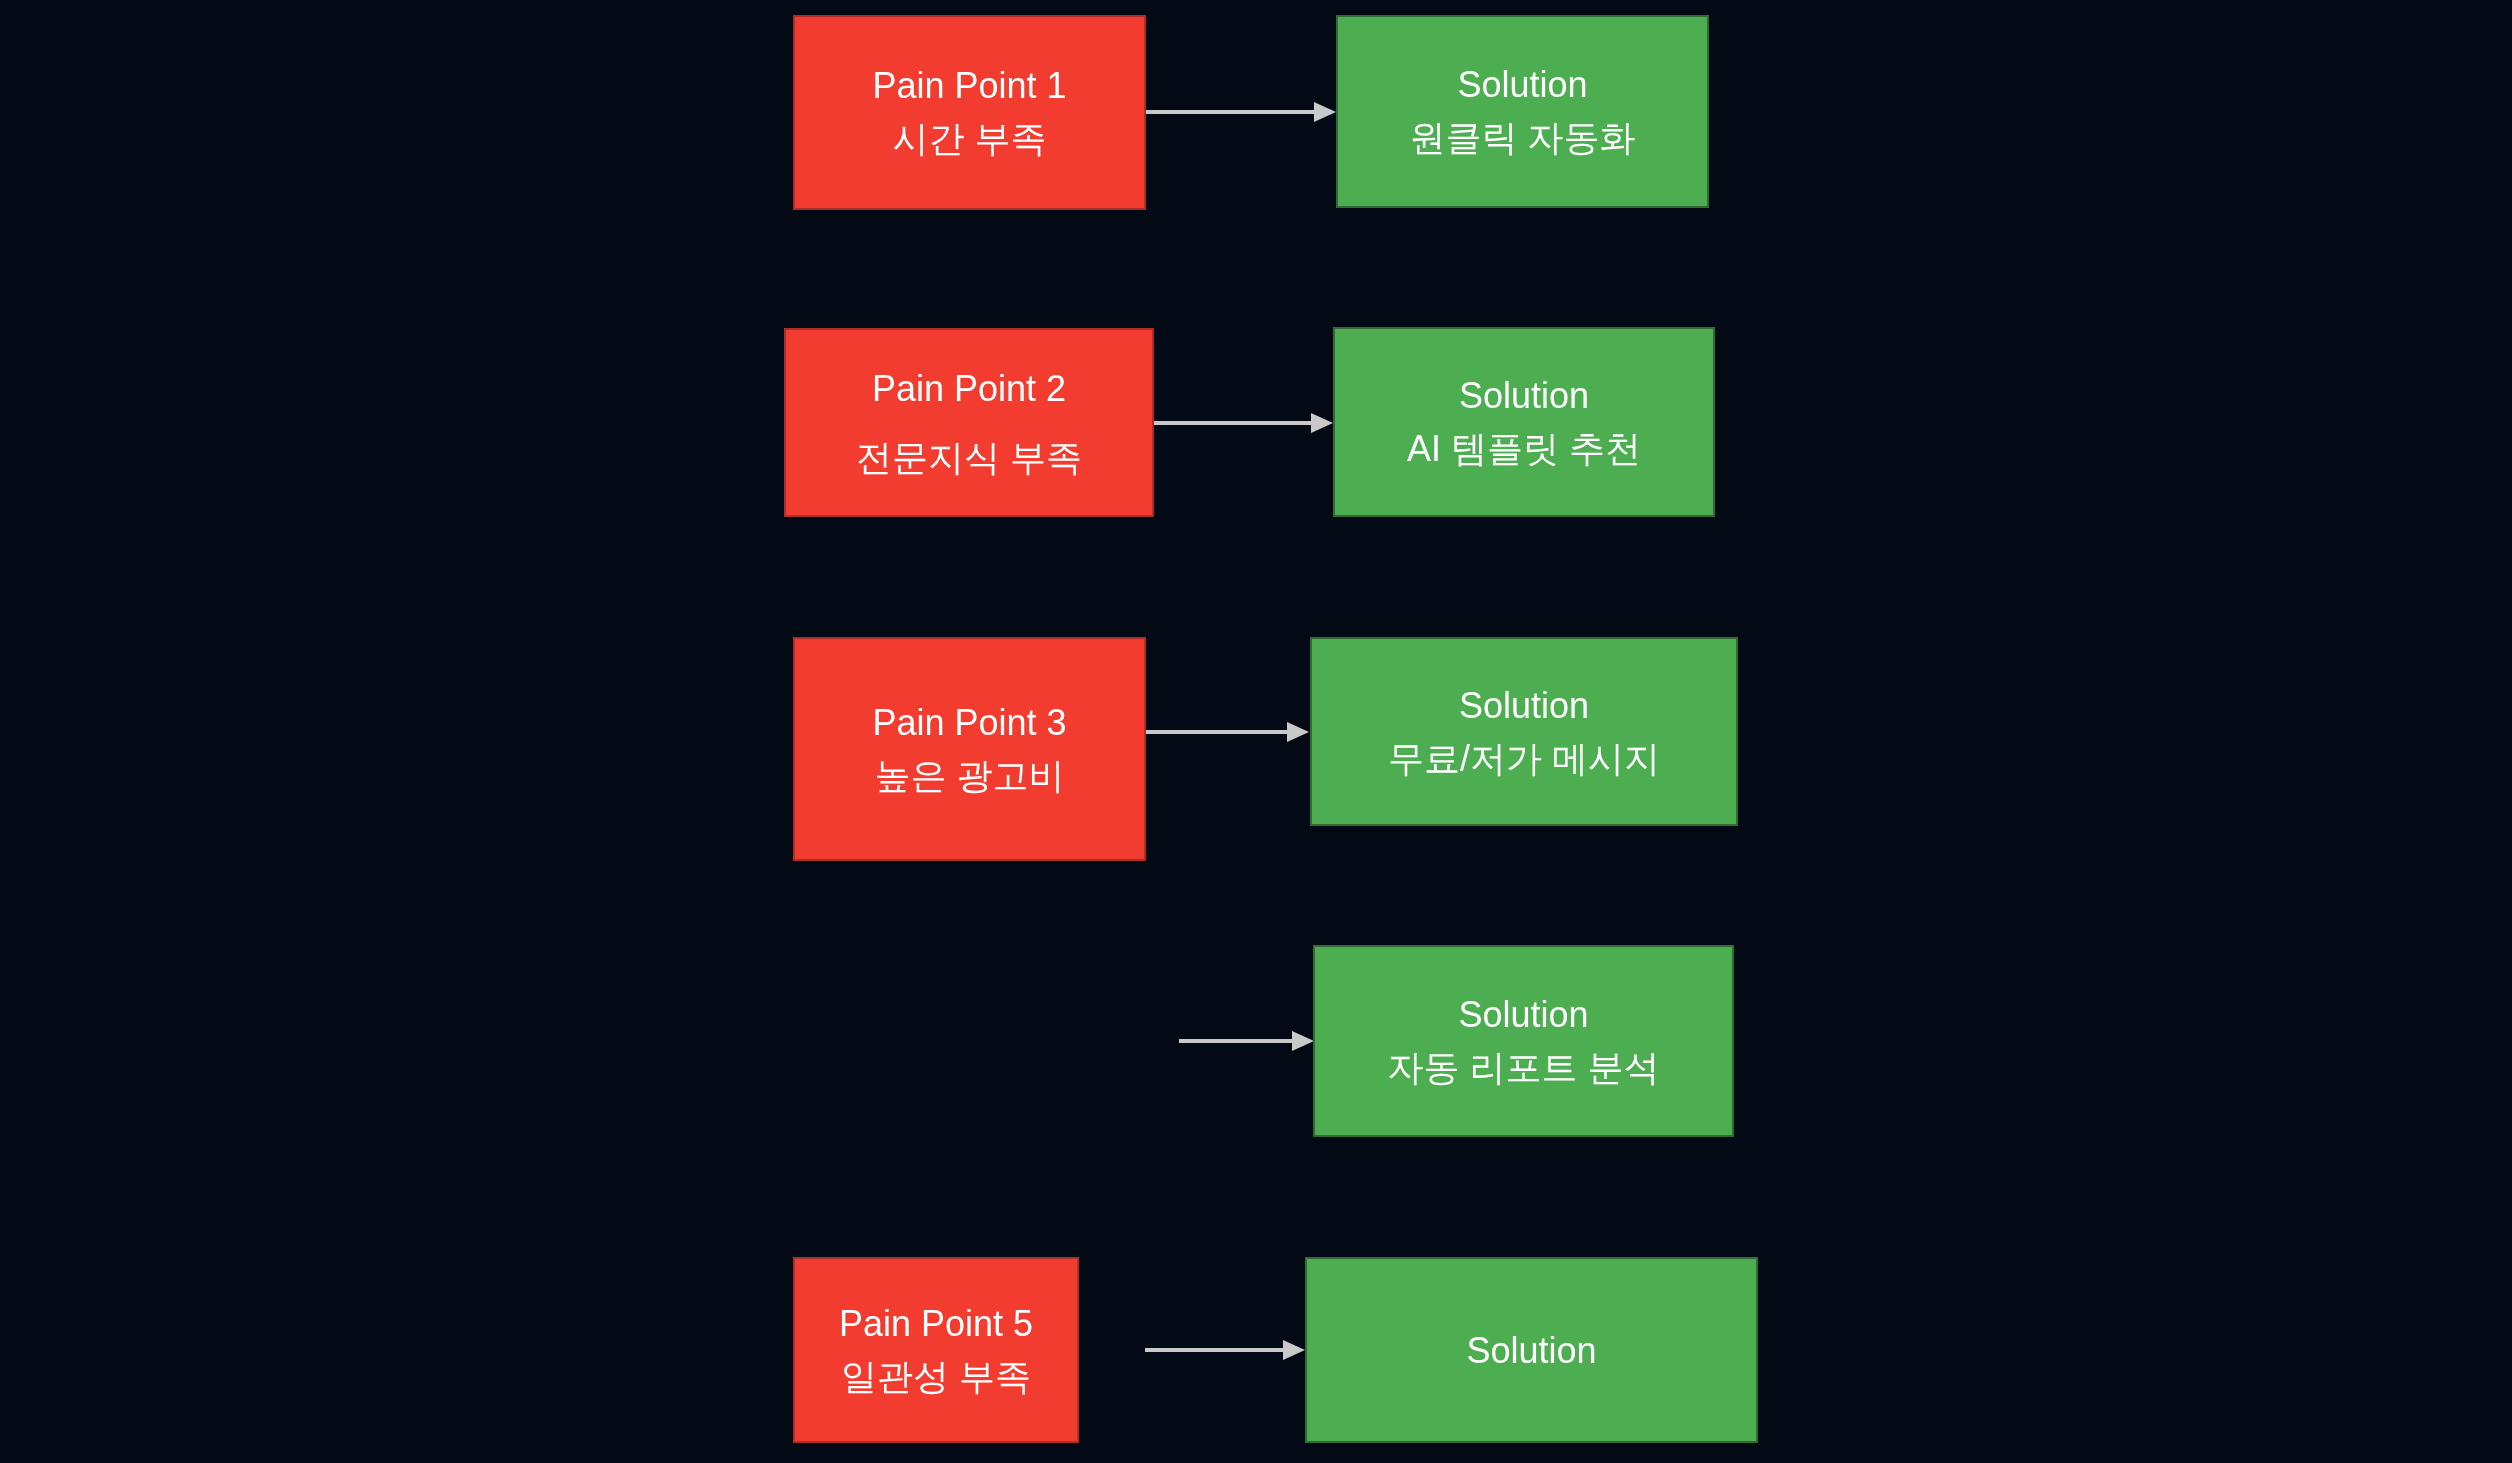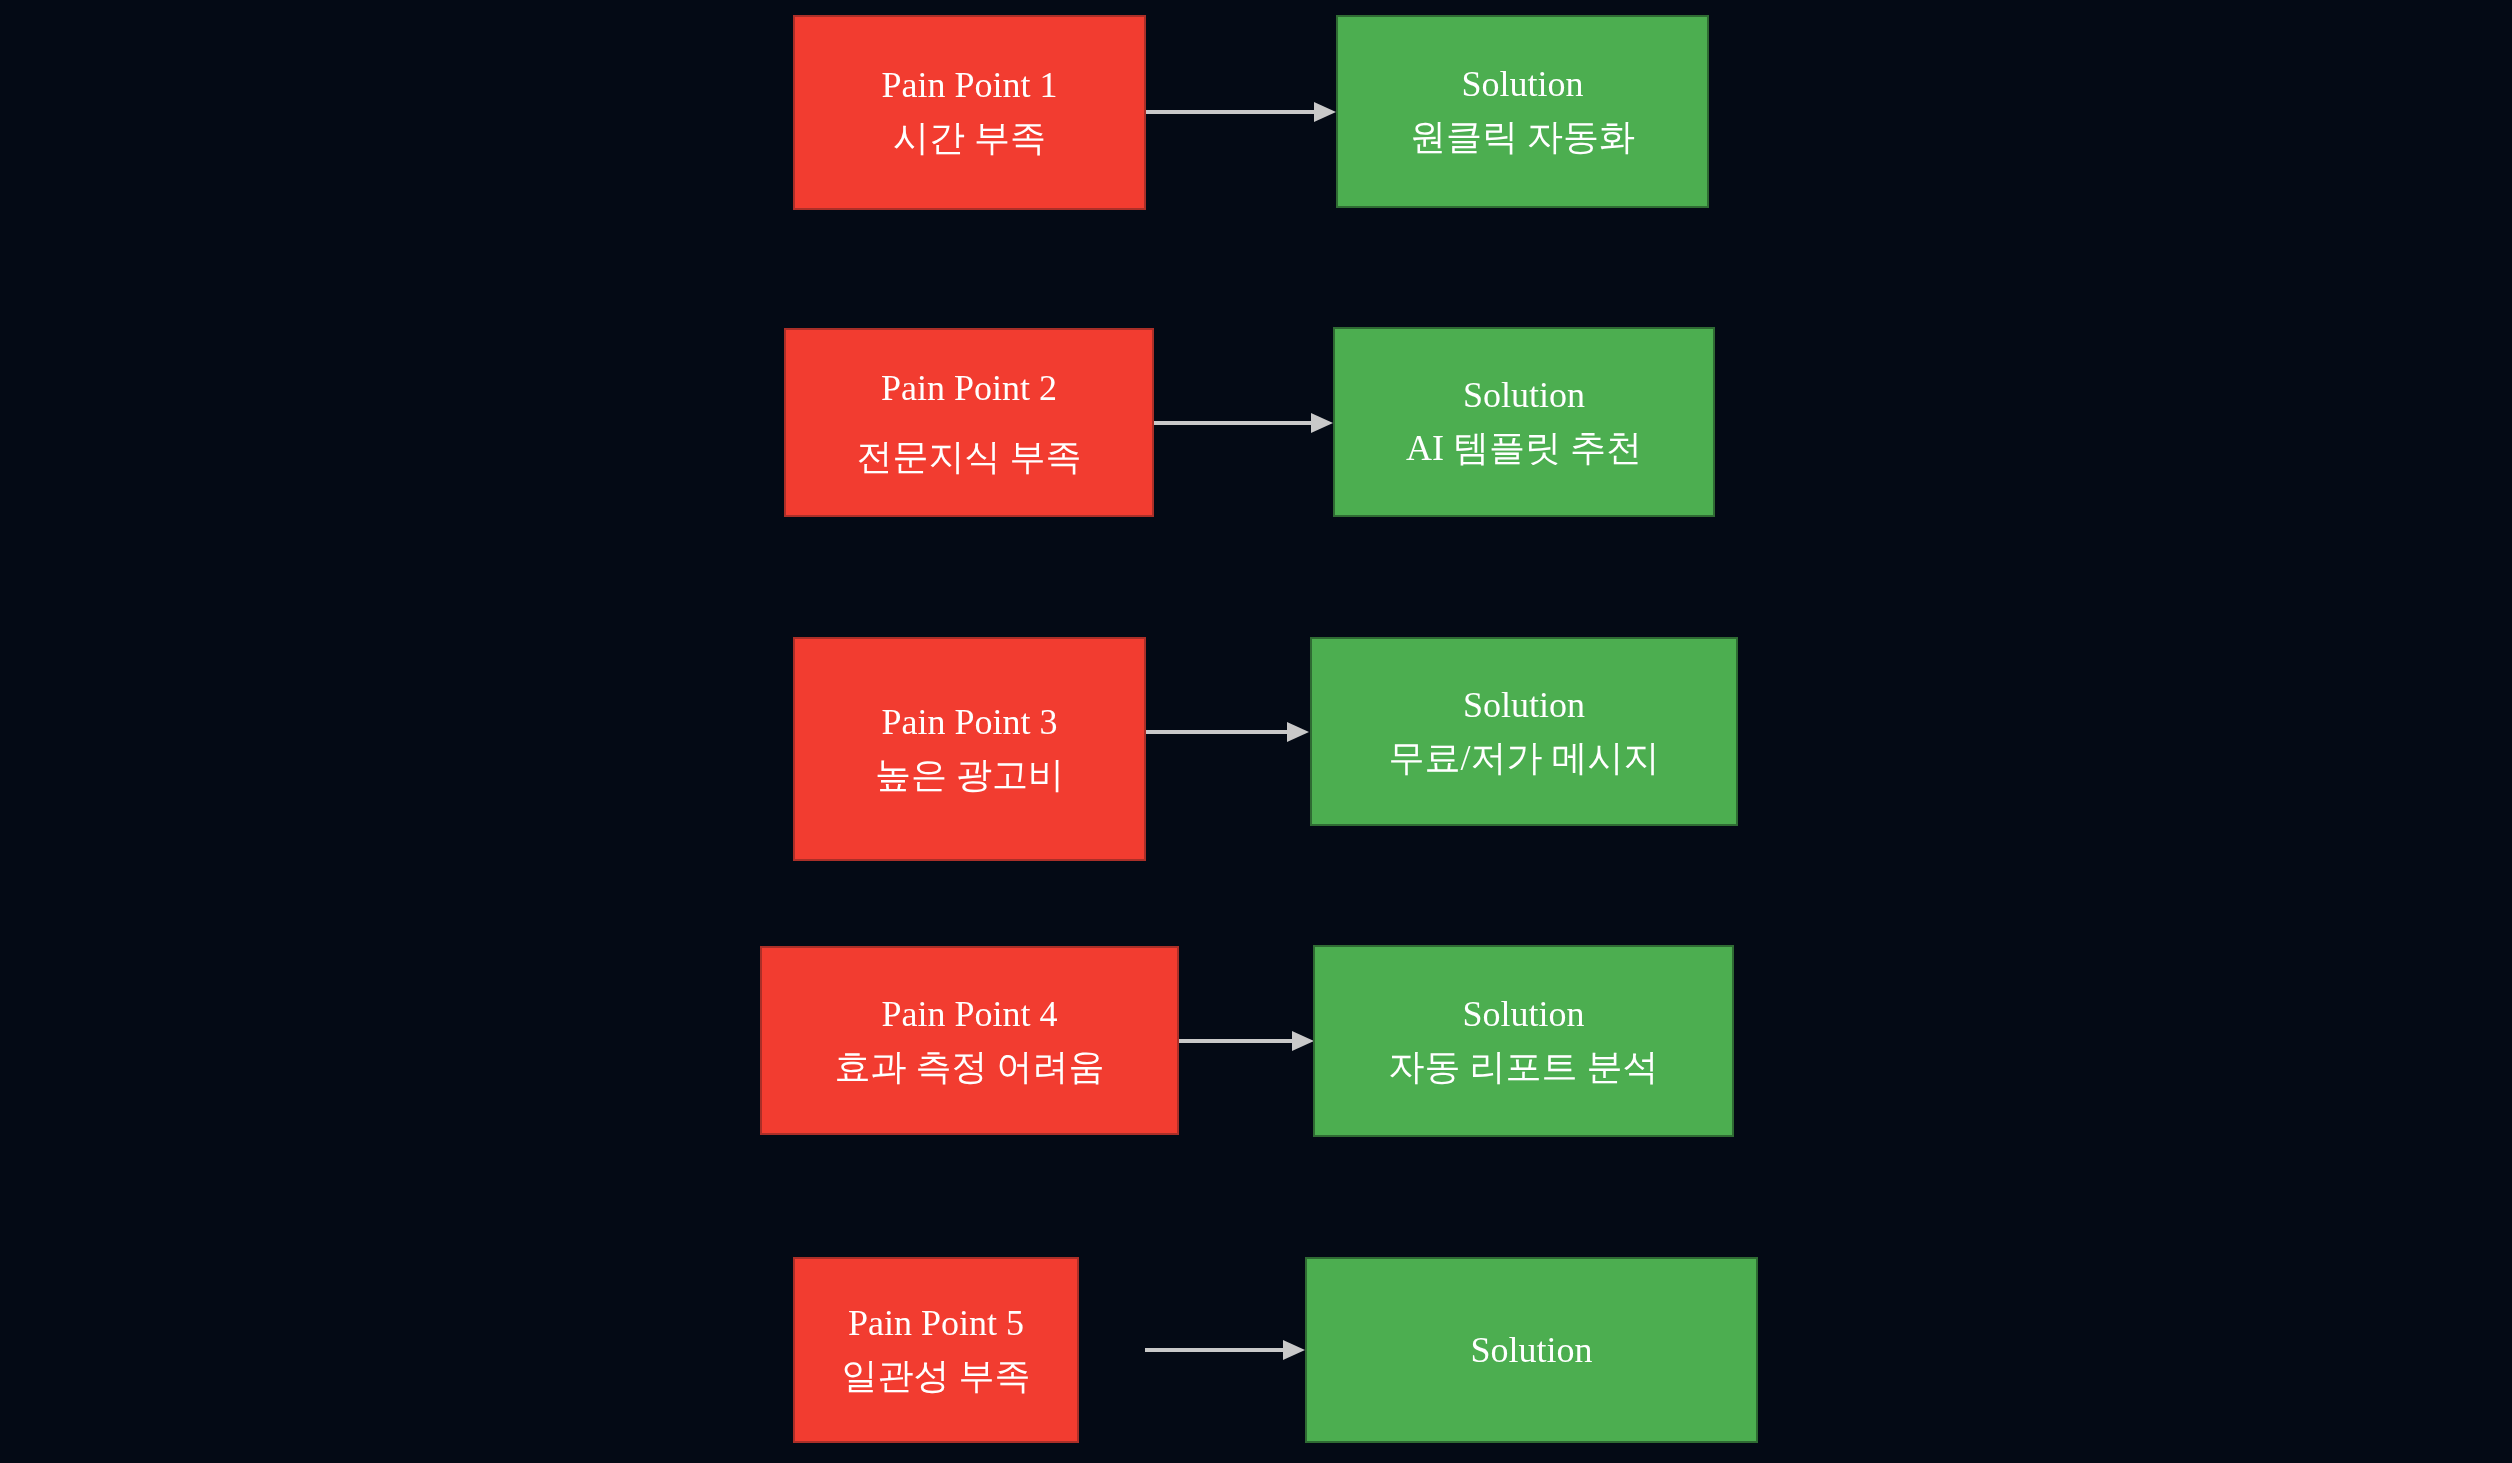--- a/index.html
+++ b/index.html
@@ -31,21 +31,20 @@
     background: var(--pain-fill, #f23c30);
     border: 2.8px solid var(--pain-border, #ab2f28);
   }
   .box.solution {
     background: var(--solution-fill, #4cae50);
     border: 2.8px solid var(--solution-border, #2f6b33);
   }
   .box-line {
     display: block;
     white-space: nowrap;
-    font-family: Liberation Serif, serif;
   }
   .arrow {
     position: absolute;
     height: 20.3px;
   }
   .arrow .shaft {
     position: absolute;
     left: 0;
     right: 18.5px;
     top: 8.3px;
@@ -100,24 +99,20 @@
   </div>
   <div class="arrow" style="left:1146px; top:722px; width:163px;">
     <span class="shaft"></span>
     <span class="head"></span>
   </div>
   <div class="box solution" style="left:1310px; top:637px; width:428px; height:189px;">
     <span class="box-line">Solution</span>
     <span class="box-line">무료/저가 메시지</span>
   </div>
 
-  <div class="box pain" style="left:760px; top:946px; width:419px; height:189px;">
-    <span class="box-line">Pain Point 4</span>
-    <span class="box-line">효과 측정 어려움</span>
-  </div>
   <div class="arrow" style="left:1179px; top:1031px; width:135px;">
     <span class="shaft"></span>
     <span class="head"></span>
   </div>
   <div class="box solution" style="left:1313px; top:945px; width:421px; height:192px;">
     <span class="box-line">Solution</span>
     <span class="box-line">자동 리포트 분석</span>
   </div>
 
   <div class="box pain" style="left:793px; top:1257px; width:286px; height:186px;">

